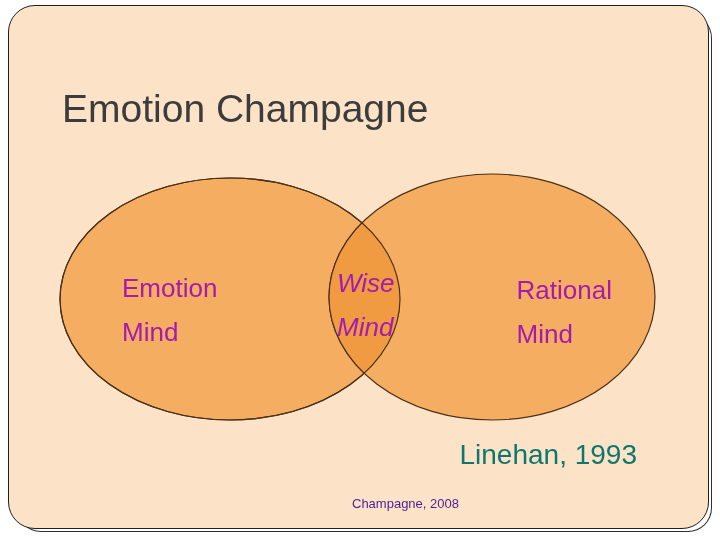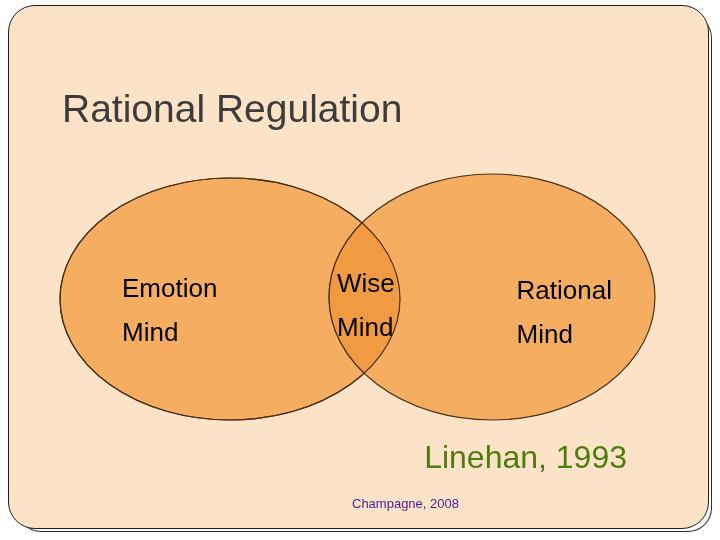--- a/index.html
+++ b/index.html
@@ -38,33 +38,33 @@
     top: 89px;
     font-size: 39px;
     line-height: 1.0;
     color: #3c3c3c;
     white-space: nowrap;
   }
   .venn-label {
     position: absolute;
     font-size: 26px;
     line-height: 44px;
-    color: #000000;
+    color: #a21caf;
     white-space: nowrap;
   }
   .label-emotion { left: 122px; top: 266px; }
-  .label-wise    { left: 337px; top: 261px; }
+  .label-wise    { left: 337px; top: 261px; font-style: italic; }
   .label-rational{ right: 108px; top: 268px; text-align: left; }
   .citation {
     position: absolute;
-    right: 93px;
+    right: 83px;
     top: 440px;
-    font-size: 32px;
+    font-size: 28px;
     line-height: 1.1;
-    color: #4d7c0f;
+    color: #0f766e;
     white-space: nowrap;
   }
   .footer-credit {
     position: absolute;
     left: 352px;
     top: 497px;
     font-size: 13px;
     line-height: 1.1;
     color: #4c1d95;
     white-space: nowrap;
@@ -84,21 +84,21 @@
     </clipPath>
   </defs>
   <ellipse class="venn-stroke" cx="230" cy="299" rx="170" ry="121" fill="#f5ad62"></ellipse>
   <ellipse class="venn-stroke" cx="492" cy="297" rx="163" ry="123" fill="#f5ad62"></ellipse>
   <g clip-path="url(#clip-left-ellipse)">
     <ellipse class="venn-stroke" cx="492" cy="297" rx="163" ry="123" fill="#f09a41"></ellipse>
   </g>
   <ellipse class="venn-stroke no-fill" cx="230" cy="299" rx="170" ry="121"></ellipse>
 </svg>
 
-<div class="page-title">Rational Regulation</div>
+<div class="page-title">Emotion Champagne</div>
 
 <div class="venn-label label-emotion">
   <div>Emotion</div>
   <div>Mind</div>
 </div>
 
 <div class="venn-label label-wise">
   <div>Wise</div>
   <div>Mind</div>
 </div>

